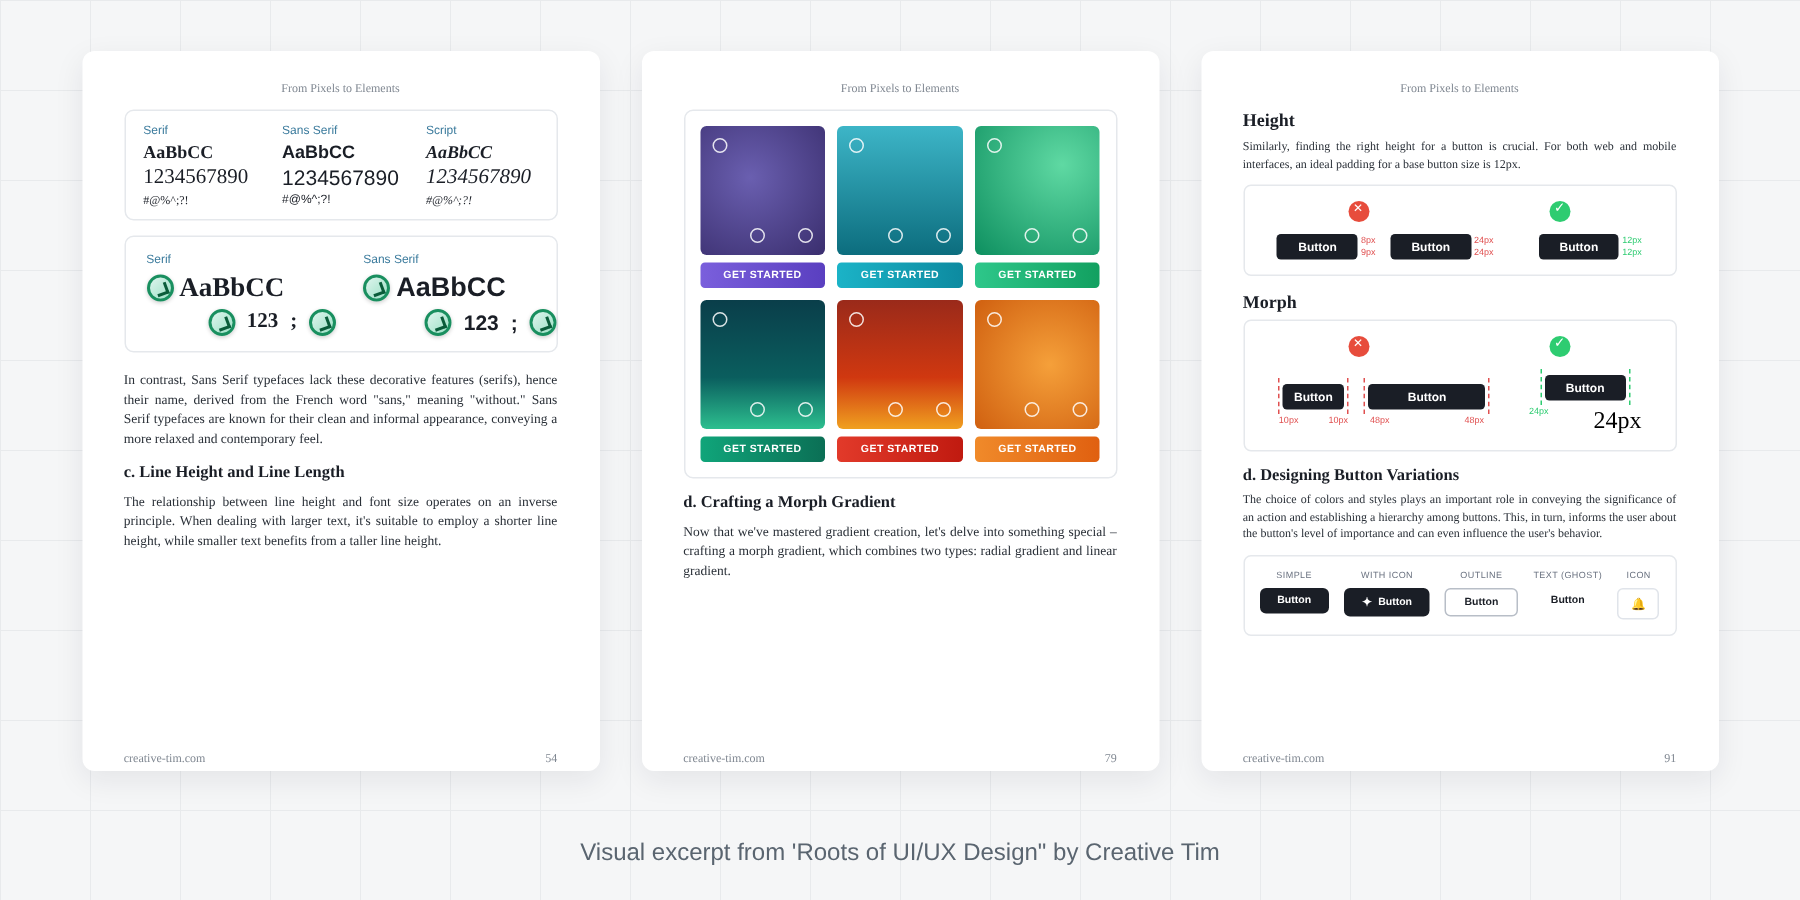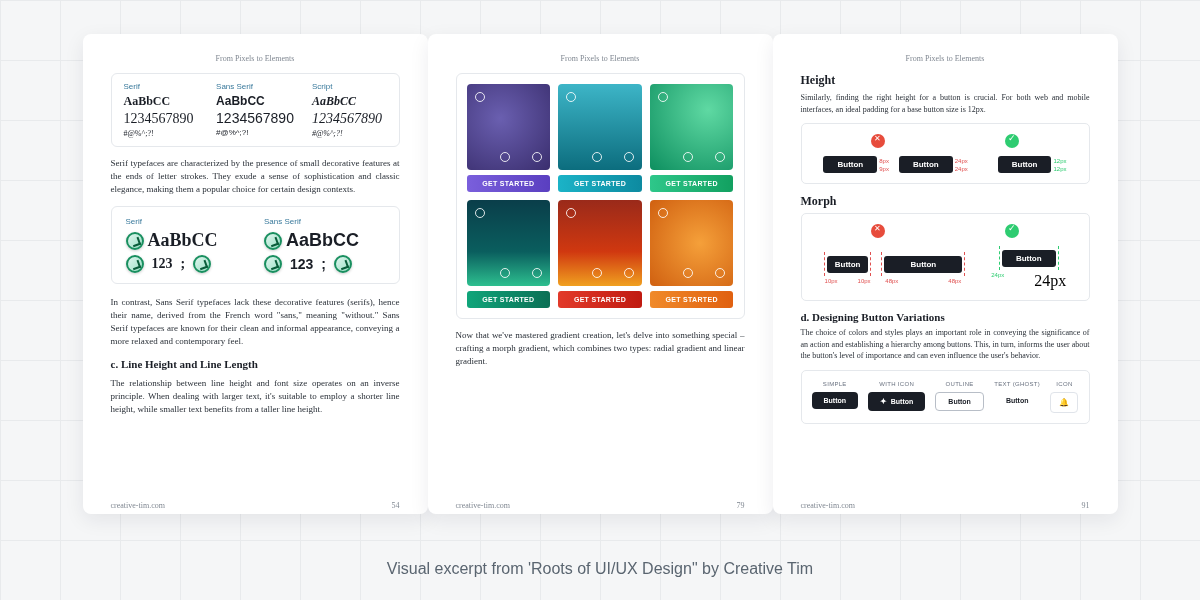--- a/index.html
+++ b/index.html
@@ -8,21 +8,21 @@
     background: #f5f6f7;
     background-image:
       linear-gradient(#e8eaec 1px, transparent 1px),
       linear-gradient(90deg, #e8eaec 1px, transparent 1px);
     background-size: 60px 60px;
     width: 1200px;
     height: 600px;
     overflow: hidden;
     position: relative;
   }
-  .pages { display: flex; padding: 34px 54px 0 54px; justify-content: center; }
+  .pages { display: flex; gap: 28px; padding: 34px 54px 0 54px; justify-content: center; }
   .page {
     background: #fff;
     width: 345px;
     height: 480px;
     border-radius: 8px;
     box-shadow: 0 6px 20px rgba(20,30,50,0.08);
     padding: 20px 28px 14px 28px;
     display: flex;
     flex-direction: column;
     position: relative;
@@ -76,21 +76,21 @@
     border: 1px solid #e5e8ec;
     border-radius: 6px;
     padding: 10px 14px;
     display: flex;
     gap: 18px;
     margin-bottom: 12px;
   }
   .typebox2 { flex: 1; }
   .typebox2 .label { font-size: 8px; color: #3a7a9c; font-family: Arial, sans-serif; margin-bottom: 4px; }
   .typebox2 .big { font-size: 18px; font-weight: bold; color: #1a1e26; display: flex; align-items: center; gap: 4px; }
-  .typebox2 .nums { font-size: 14px; font-weight: bold; color: #1a1e26; display: flex; align-items: center; gap: 8px; margin-top: 4px; }
+  .typebox2 .nums { font-size: 14px; font-weight: bold; color: #1a1e26; display: flex; align-items: center; gap: 8px; margin-top: 4px; margin-left: 41px; }
   .circle-icon {
     width: 18px; height: 18px; border-radius: 50%;
     background: linear-gradient(135deg, #dff5ee, #9be0c5);
     border: 2px solid #198f5f;
     display: inline-block;
     box-shadow: 0 1px 3px rgba(0,0,0,0.2);
     position: relative;
   }
   .circle-icon::after {
     content: ''; position: absolute; left: 4px; top: 4px; width: 6px; height: 6px;
@@ -192,21 +192,20 @@
         <div class="sample3">#@%^;?!</div>
       </div>
       <div class="typebox script">
         <div class="label" style="font-style:normal;font-family:Arial">Script</div>
         <div class="sample1">AaBbCC</div>
         <div class="sample2">1234567890</div>
         <div class="sample3">#@%^;?!</div>
       </div>
     </div>
 
-    <div class="body-text">Serif typefaces are characterized by the presence of small decorative features at the ends of letter strokes. They exude a sense of sophistication and classic elegance, making them a popular choice for certain design contexts.</div>
 
     <div class="typebox-row2">
       <div class="typebox2 serif">
         <div class="label">Serif</div>
         <div class="big">
             <span class="circle-icon"></span>
             <span>AaBbCC</span>
           </div>
         <div class="nums">
             <span class="circle-icon"></span>
@@ -313,20 +312,21 @@
             <div class="dot-row end">
                 <span class="dot"></span>
                 <span class="dot"></span>
               </div>
           </div>
           <div class="gbtn btn-orange">GET STARTED</div>
         </div>
       </div>
     </div>
 
+    <div class="subhead">d. Crafting a Morph Gradient</div>
     <div class="body-text">Now that we've mastered gradient creation, let's delve into something special – crafting a morph gradient, which combines two types: radial gradient and linear gradient.</div>
 
     <div class="page-footer">
       <span>creative-tim.com</span>
       <span>79</span>
     </div>
   </div>
 
   <div class="page p3">
     <div class="page-header">From Pixels to Elements</div>

